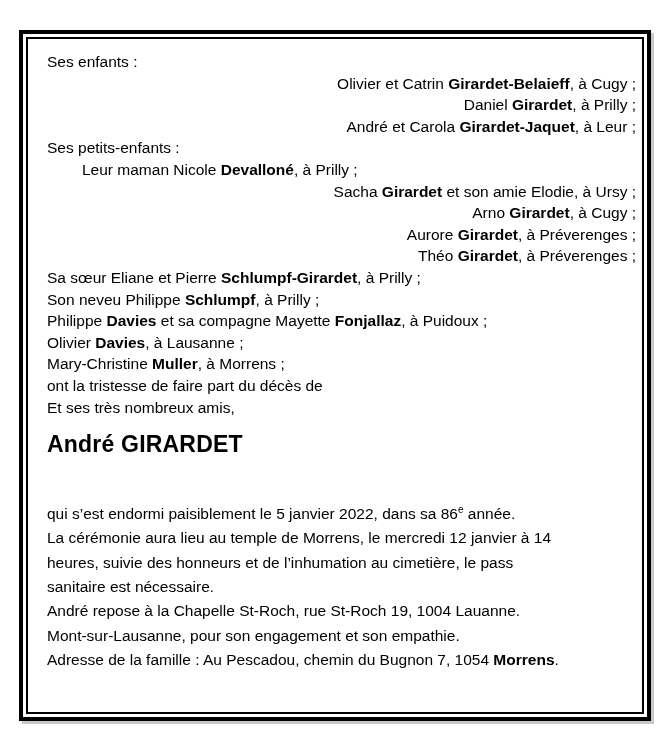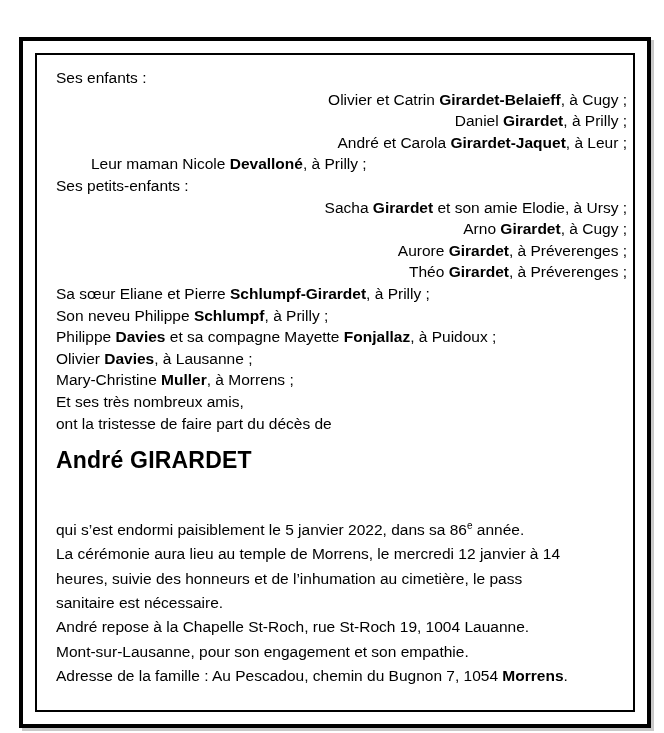--- a/index.html
+++ b/index.html
@@ -9,26 +9,26 @@
     width: 664px;
     height: 733px;
     font-family: "Liberation Sans", sans-serif;
     color: #000000;
     position: relative;
     overflow: hidden;
   }
   .frame {
     position: absolute;
     left: 19px;
-    top: 37px;
+    top: 30px;
     width: 632px;
     height: 691px;
     box-sizing: border-box;
     border: 4px solid #000000;
-    padding: 12px;
+    padding: 3px;
     background: #ffffff;
     box-shadow: 3px 3px 0 #c9c9c9;
   }
   .inner {
     width: 100%;
     height: 100%;
     box-sizing: border-box;
     border: 2px solid #000000;
     padding: 12px 6px 0 19px;
     overflow: hidden;
@@ -64,33 +64,33 @@
 </head>
 <body>
 
 <div class="frame">
   <div class="inner">
     <div class="family-list">
         <div class="line"><span class="run">Ses enfants :</span></div>
         <div class="line indent-1"><span class="run">Olivier et Catrin </span><span class="run bold">Girardet-Belaieff</span><span class="run">, à Cugy ;</span></div>
         <div class="line indent-1"><span class="run">Daniel </span><span class="run bold">Girardet</span><span class="run">, à Prilly ;</span></div>
         <div class="line indent-1"><span class="run">André et Carola </span><span class="run bold">Girardet-Jaquet</span><span class="run">, à Leur ;</span></div>
+        <div class="line"><span class="run">Ses petits-enfants :</span></div>
         <div class="line indent-2"><span class="run">Leur maman Nicole </span><span class="run bold">Devalloné</span><span class="run">, à Prilly ;</span></div>
-        <div class="line"><span class="run">Ses petits-enfants :</span></div>
         <div class="line indent-1"><span class="run">Sacha </span><span class="run bold">Girardet</span><span class="run"> et son amie Elodie, à Ursy ;</span></div>
         <div class="line indent-1"><span class="run">Arno </span><span class="run bold">Girardet</span><span class="run">, à Cugy ;</span></div>
         <div class="line indent-1"><span class="run">Aurore </span><span class="run bold">Girardet</span><span class="run">, à Préverenges ;</span></div>
         <div class="line indent-1"><span class="run">Théo </span><span class="run bold">Girardet</span><span class="run">, à Préverenges ;</span></div>
         <div class="line"><span class="run">Sa sœur Eliane et Pierre </span><span class="run bold">Schlumpf-Girardet</span><span class="run">, à Prilly ;</span></div>
         <div class="line"><span class="run">Son neveu Philippe </span><span class="run bold">Schlumpf</span><span class="run">, à Prilly ;</span></div>
         <div class="line"><span class="run">Philippe </span><span class="run bold">Davies</span><span class="run"> et sa compagne Mayette </span><span class="run bold">Fonjallaz</span><span class="run">, à Puidoux ;</span></div>
         <div class="line"><span class="run">Olivier </span><span class="run bold">Davies</span><span class="run">, à Lausanne ;</span></div>
         <div class="line"><span class="run">Mary-Christine </span><span class="run bold">Muller</span><span class="run">, à Morrens ;</span></div>
+        <div class="line"><span class="run">ont la tristesse de faire part du décès de</span></div>
         <div class="line"><span class="run">Et ses très nombreux amis,</span></div>
-        <div class="line"><span class="run">ont la tristesse de faire part du décès de</span></div>
       </div>
     <div class="deceased-name">André GIRARDET</div>
     <div class="body-text">
         <div class="line"><span class="run">qui s’est endormi paisiblement le 5 janvier 2022, dans sa 86</span><sup class="run">e</sup><span class="run"> année.</span></div>
         <div class="line"><span class="run">La cérémonie aura lieu au temple de Morrens, le mercredi 12 janvier à 14</span></div>
         <div class="line"><span class="run">heures, suivie des honneurs et de l’inhumation au cimetière, le pass</span></div>
         <div class="line"><span class="run">sanitaire est nécessaire.</span></div>
         <div class="line"><span class="run">André repose à la Chapelle St-Roch, rue St-Roch 19, 1004 Lauanne.</span></div>
         <div class="line"><span class="run">Mont-sur-Lausanne, pour son engagement et son empathie.</span></div>
         <div class="line"><span class="run">Adresse de la famille : Au Pescadou, chemin du Bugnon 7, 1054 </span><span class="run bold">Morrens</span><span class="run">.</span></div>

